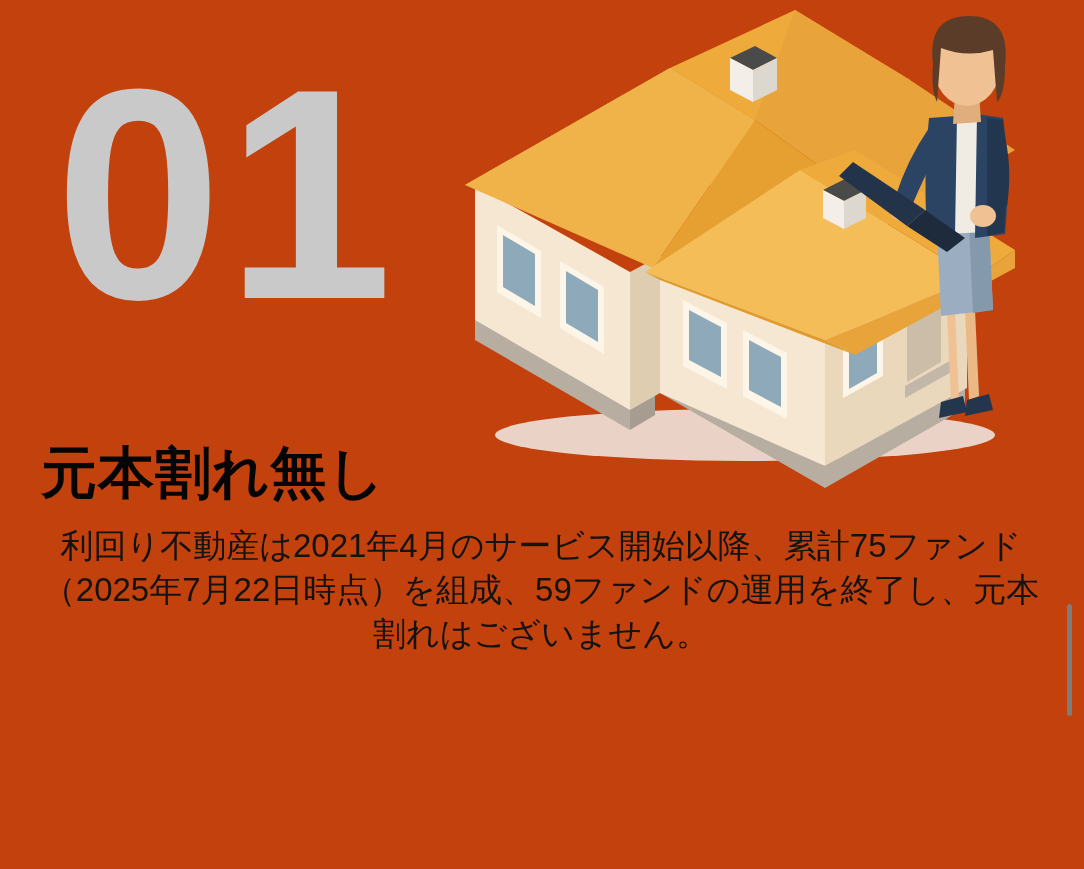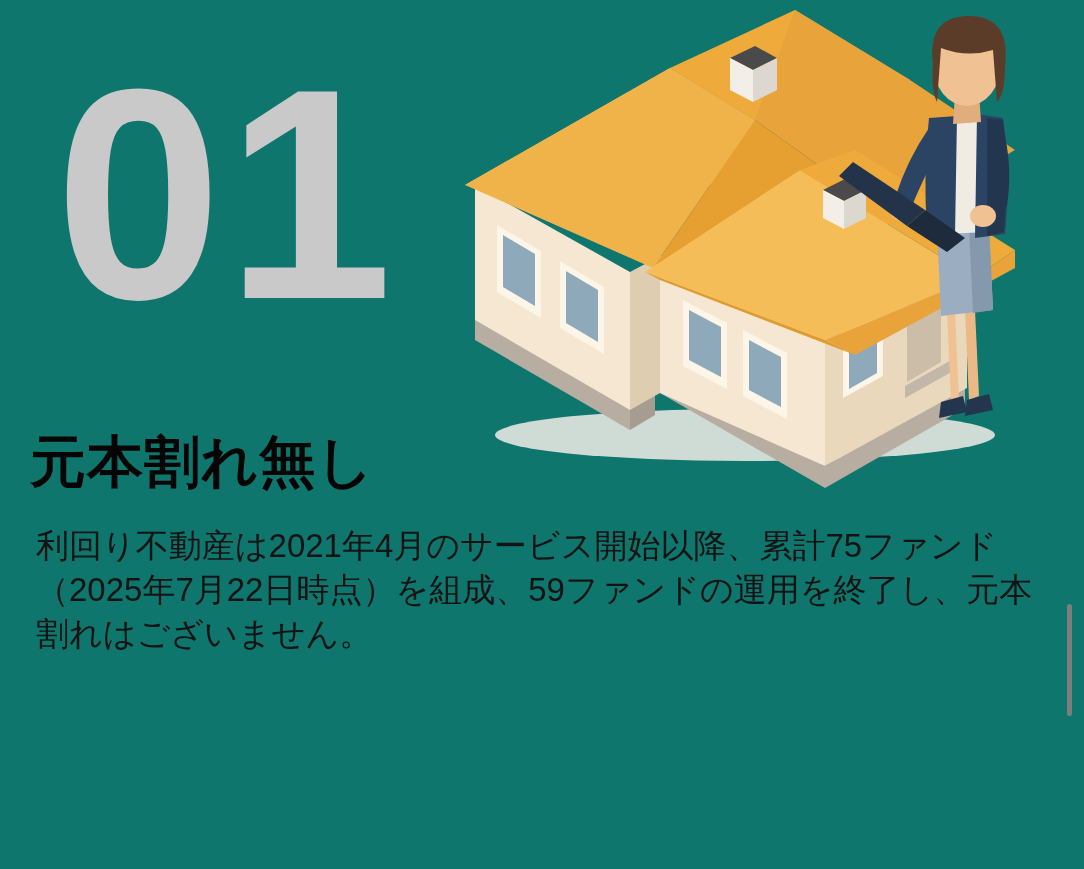--- a/index.html
+++ b/index.html
@@ -14,21 +14,21 @@
     overflow: hidden;
     font-family: "Liberation Sans", "DejaVu Sans", sans-serif;
     color: #111111;
     position: relative;
   }
 
   .page {
     position: relative;
     width: 1084px;
     height: 869px;
-    background: #0f766e;
+    background: #c2410c;
     overflow: hidden;
   }
 
   
   .section-number {
     position: absolute;
     left: 55px;
     top: 44px;
     font-size: 300px;
     line-height: 300px;
@@ -52,21 +52,21 @@
     display: block;
     width: 100%;
     height: 100%;
   }
 
   
   .headline {
     position: absolute;
     left: 26px;
     top: 424px;
-    margin: 4px;
+    margin: 15px;
     font-size: 56px;
     line-height: 68px;
     font-weight: 700;
     letter-spacing: 1px;
     color: #050505;
     white-space: nowrap;
   }
 
   
   .body-copy {
@@ -75,20 +75,21 @@
     top: 524px;
     width: 1010px;
     font-size: 33px;
     line-height: 44px;
     color: #131313;
     letter-spacing: 0px;
   }
   .body-copy p {
     margin: 0;
     white-space: pre-wrap;
+    text-align: center;
   }
 
   
   .scrollbar-track {
     position: absolute;
     right: 8px;
     top: 0px;
     width: 12px;
     height: 869px;
     background: transparent;

